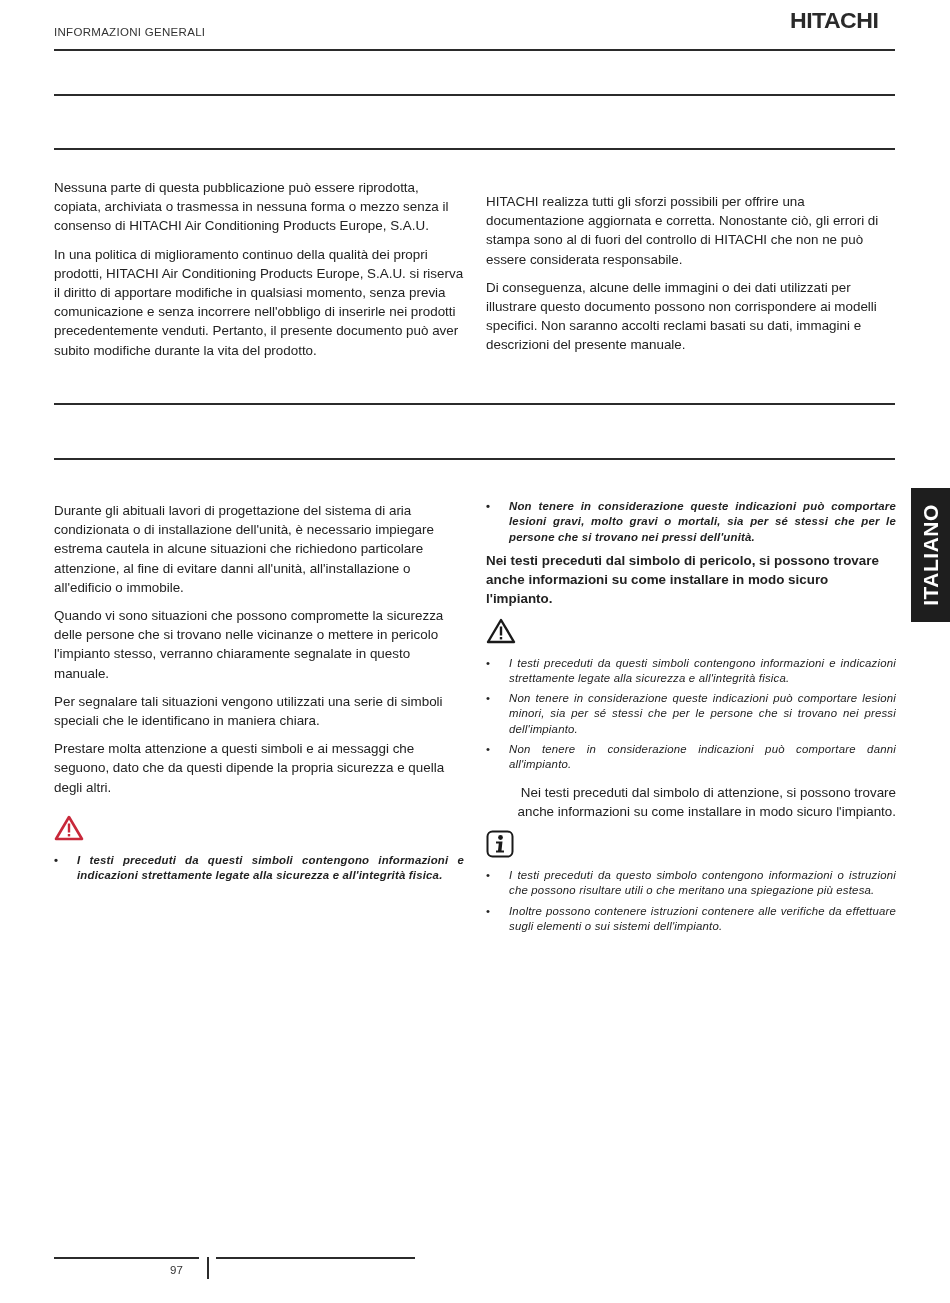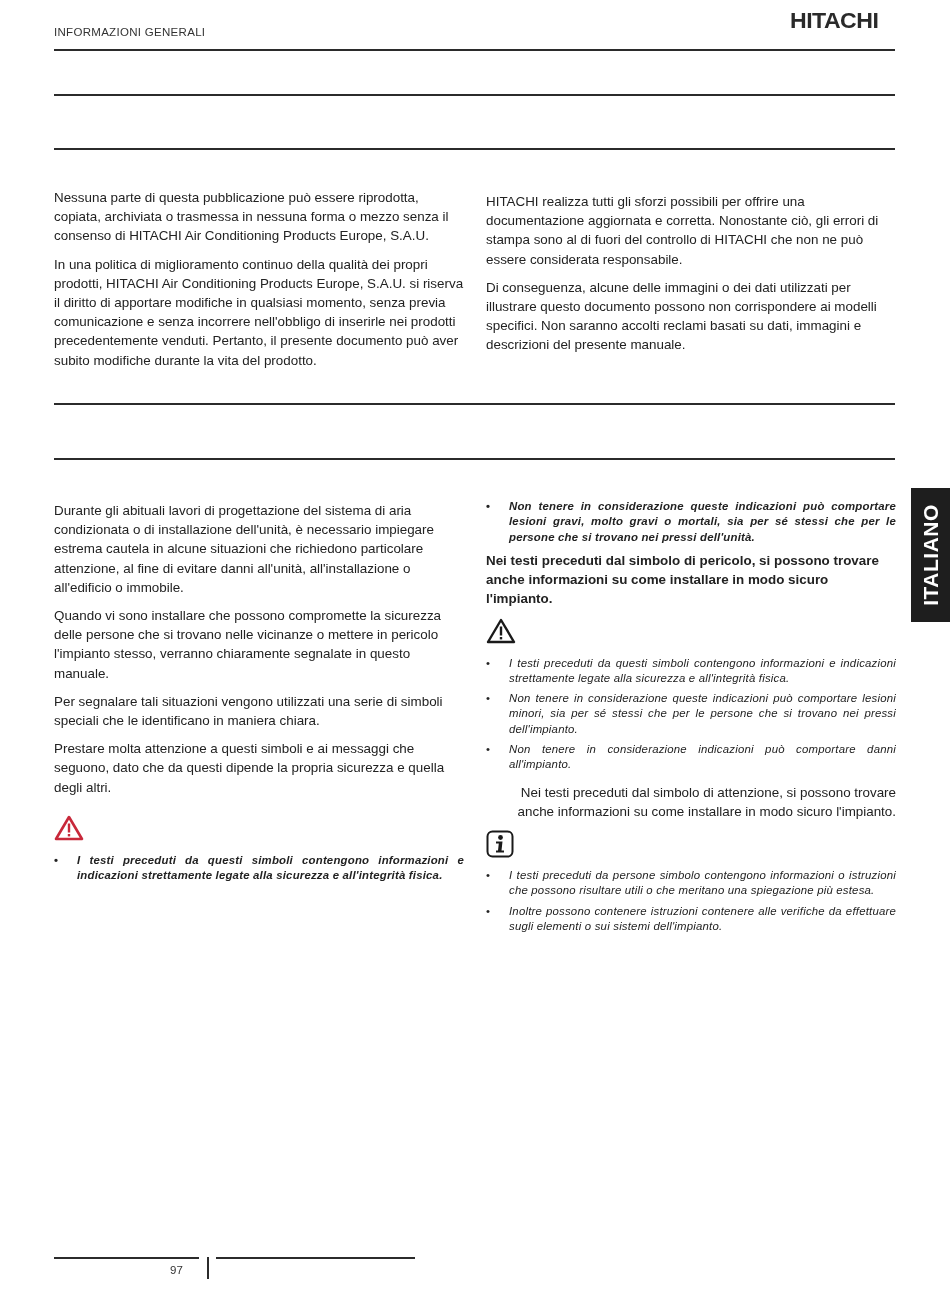--- a/index.html
+++ b/index.html
@@ -43,35 +43,35 @@
 </head>
 <body>
 
 <div class="abs section-label">INFORMAZIONI GENERALI</div>
 <div class="abs logo">HITACHI</div>
 
 <div class="abs rule" style="top:49px;height:2px;"></div>
 <div class="abs rule" style="top:94px;height:1.5px;"></div>
 <div class="abs rule" style="top:148px;height:2px;"></div>
 
-<div class="abs col col-left" style="top:188px;">
+<div class="abs col col-left" style="top:178px;">
   <p>Nessuna parte di questa pubblicazione può essere riprodotta, copiata, archiviata o trasmessa in nessuna forma o mezzo senza il consenso di HITACHI Air Conditioning Products Europe, S.A.U.</p>
   <p>In una politica di miglioramento continuo della qualità dei propri prodotti, HITACHI Air Conditioning Products Europe, S.A.U. si riserva il diritto di apportare modifiche in qualsiasi momento, senza previa comunicazione e senza incorrere nell'obbligo di inserirle nei prodotti precedentemente venduti. Pertanto, il presente documento può aver subito modifiche durante la vita del prodotto.</p>
 </div>
 <div class="abs col col-right" style="top:192px;">
   <p>HITACHI realizza tutti gli sforzi possibili per offrire una documentazione aggiornata e corretta. Nonostante ciò, gli errori di stampa sono al di fuori del controllo di HITACHI che non ne può essere considerata responsabile.</p>
   <p>Di conseguenza, alcune delle immagini o dei dati utilizzati per illustrare questo documento possono non corrispondere ai modelli specifici. Non saranno accolti reclami basati su dati, immagini e descrizioni del presente manuale.</p>
 </div>
 
 <div class="abs rule" style="top:403px;height:1.5px;"></div>
 <div class="abs rule" style="top:458px;height:1.5px;"></div>
 
 <div class="abs col col-left" style="top:501px;">
   <p>Durante gli abituali lavori di progettazione del sistema di aria condizionata o di installazione dell'unità, è necessario impiegare estrema cautela in alcune situazioni che richiedono particolare attenzione, al fine di evitare danni all'unità, all'installazione o all'edificio o immobile.</p>
-  <p>Quando vi sono installare che possono compromette la sicurezza delle persone che si trovano nelle vicinanze o mettere in pericolo l'impianto stesso, verranno chiaramente segnalate in questo manuale.</p>
+  <p>Quando vi sono situazioni che possono compromette la sicurezza delle persone che si trovano nelle vicinanze o mettere in pericolo l'impianto stesso, verranno chiaramente segnalate in questo manuale.</p>
   <p>Per segnalare tali situazioni vengono utilizzati una serie di simboli speciali che le identificano in maniera chiara.</p>
   <p>Prestare molta attenzione a questi simboli e ai messaggi che seguono, dato che da questi dipende la propria sicurezza e quella degli altri.</p>
   <div class="icon-box" style="margin-top:18px;">
     <svg width="30" height="26" viewBox="0 0 30 26">
       <path d="M15 2 L28 24 L2 24 Z" fill="none" stroke="#c8283a" stroke-width="2.6" stroke-linejoin="round"></path>
       <rect x="13.8" y="8.5" width="2.4" height="9" fill="#c8283a"></rect>
       <rect x="13.8" y="19" width="2.4" height="2.4" fill="#c8283a"></rect>
     </svg>
   </div>
   <ul class="bullets bold">
@@ -98,21 +98,21 @@
   </ul>
   <p style="margin-top:10px;text-align:right;">Nei testi preceduti dal simbolo di attenzione, si possono trovare anche informazioni su come installare in modo sicuro l'impianto.</p>
   <div class="icon-box" style="margin-top:2px;">
     <svg width="28" height="28" viewBox="0 0 28 28">
       <rect x="1.5" y="1.5" width="25" height="25" rx="5" fill="none" stroke="#1a1a1a" stroke-width="2"></rect>
       <circle cx="14.5" cy="7.5" r="2.4" fill="#1a1a1a"></circle>
       <path d="M10 11.5 L16.5 11.5 L15.5 20.5 L18 20.5 L18 22.5 L10 22.5 L10 20.5 L12 20.5 L12.8 13.5 L10 13.5 Z" fill="#1a1a1a"></path>
     </svg>
   </div>
   <ul class="bullets">
-    <li>I testi preceduti da persone simbolo contengono informazioni o istruzioni che possono risultare utili o che meritano una spiegazione più estesa.</li>
+    <li>I testi preceduti da questo simbolo contengono informazioni o istruzioni che possono risultare utili o che meritano una spiegazione più estesa.</li>
     <li>Inoltre possono contenere istruzioni contenere alle verifiche da effettuare sugli elementi o sui sistemi dell'impianto.</li>
   </ul>
 </div>
 
 <div class="abs tab">
   <span>ITALIANO</span>
 </div>
 
 <div class="abs footer-line" style="left:54px;top:1257px;width:145px;"></div>
 <div class="abs" style="left:207px;top:1257px;width:2px;height:22px;background:#2b2b2b;"></div>

